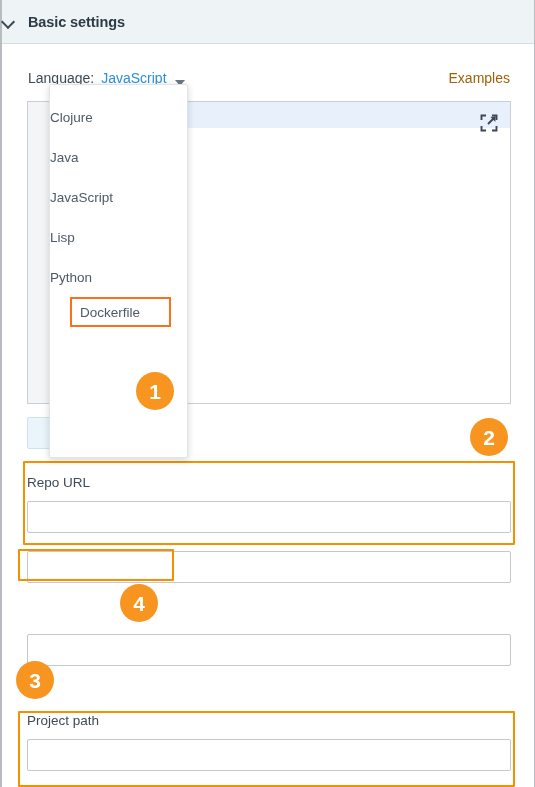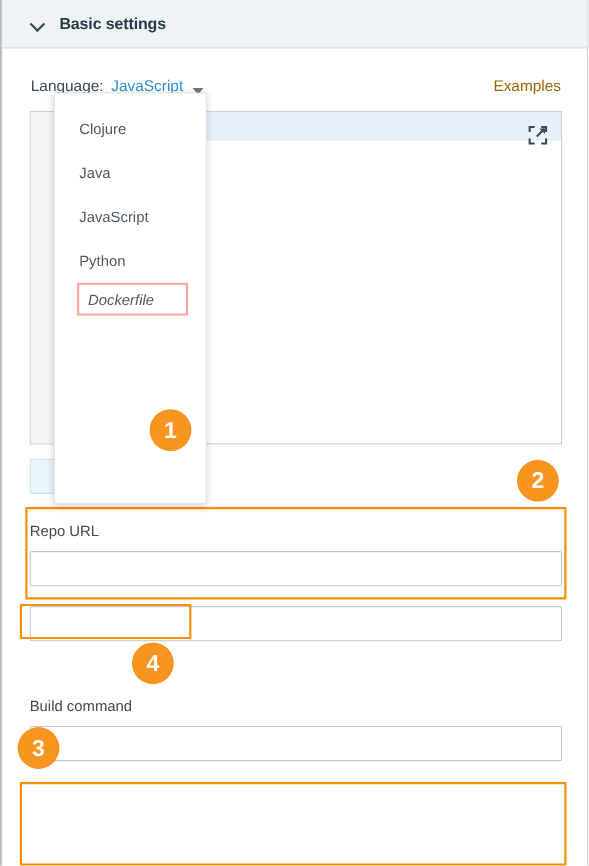--- a/index.html
+++ b/index.html
@@ -25,21 +25,21 @@
 
   
   .panel-header {
     position: absolute;
     left: 1px; top: 0;
     width: 533px; height: 44px;
     background: #eef3f6;
     border-bottom: 1px solid #d5dde2;
     display: flex;
     align-items: center;
-    padding-left: 26px;
+    padding-left: 0;
   }
   .chev {
     width: 14px; height: 14px;
     margin-right: 12px;
     position: relative;
     flex: 0 0 auto;
   }
   .chev::after {
     content: "";
     position: absolute;
@@ -139,35 +139,33 @@
     border: 1px solid #e2e4e6;
     border-radius: 2px;
     box-shadow: 0 2px 7px rgba(40,50,60,0.20);
     z-index: 40;
     padding-top: 12px;
   }
   .dd-item {
     height: 40px;
     display: flex;
     align-items: center;
-    padding-left: 22px;
     font-size: 13.5px;
     color: #4d5a66;
     cursor: pointer;
     position: relative;
   }
   .dd-item.hl {
     padding-left: 0;
     margin-left: 20px;
     margin-right: 16px;
     height: 30px;
-    border: 2px solid #fca5a5;
+    border: 2px solid #f97316;
     padding-left: 8px;
     width: calc(100% - 36px);
-    font-style: italic;
   }
 
   
   .field {
     position: absolute;
     left: 26px;
     width: 484px;
   }
   .field-label {
     font-size: 13.5px;
@@ -256,38 +254,42 @@
       </svg>
     </span>
   </div>
 
   <div class="blue-btn"></div>
 
   <div class="dropdown" id="dropdown">
       <div class="dd-item">Clojure</div>
       <div class="dd-item">Java</div>
       <div class="dd-item">JavaScript</div>
+      <div class="dd-item">Lisp</div>
       <div class="dd-item">Python</div>
       <div class="dd-item hl">Dockerfile</div>
     </div>
 
   <div class="field" style="top:475px;">
     <label class="field-label">Repo URL</label>
     <input class="field-input" type="text" placeholder="" style="">
   </div>
 
   <div class="field" style="top:551px;">
     <input class="field-input" type="text" placeholder="" style="">
   </div>
 
   <div class="field" style="top:634px;">
-    <label class="field-label">Build command</label>
-    <input class="field-input" type="text" placeholder="" style="">
-  </div>
-
+    <input class="field-input" type="text" placeholder="" style="">
+  </div>
+
+  <div class="field" style="top:713px;">
+    <label class="field-label">Project path</label>
+    <input class="field-input" type="text" placeholder="" style="">
+  </div>
 
   <div class="hl-box" style="left:22px;  top:461px; width:492px; height:84px;"></div>
   <div class="hl-box" style="left:17px;  top:549px; width:156px; height:32px;"></div>
   <div class="hl-box" style="left:17px;  top:711px; width:497px; height:76px;"></div>
 
   <div class="badge" style="left:135px; top:372px;">1</div>
   <div class="badge" style="left:469px; top:418px;">2</div>
   <div class="badge" style="left:15px;  top:661px;">3</div>
   <div class="badge" style="left:119px; top:584px;">4</div>
 

